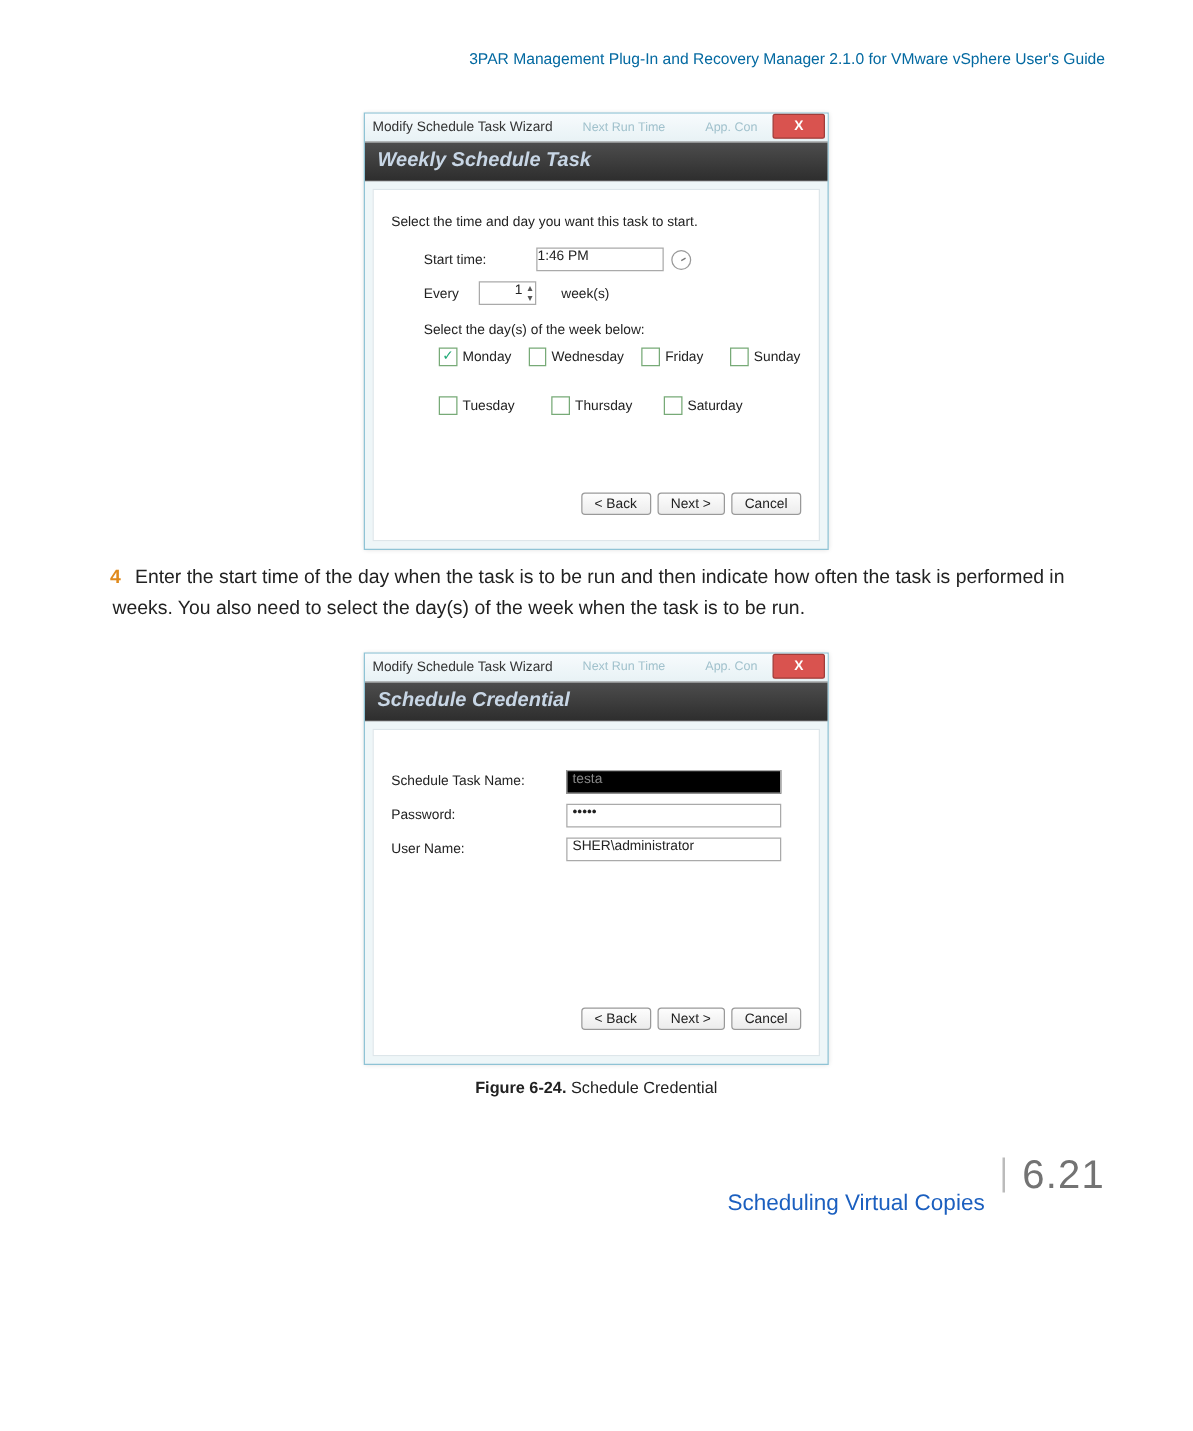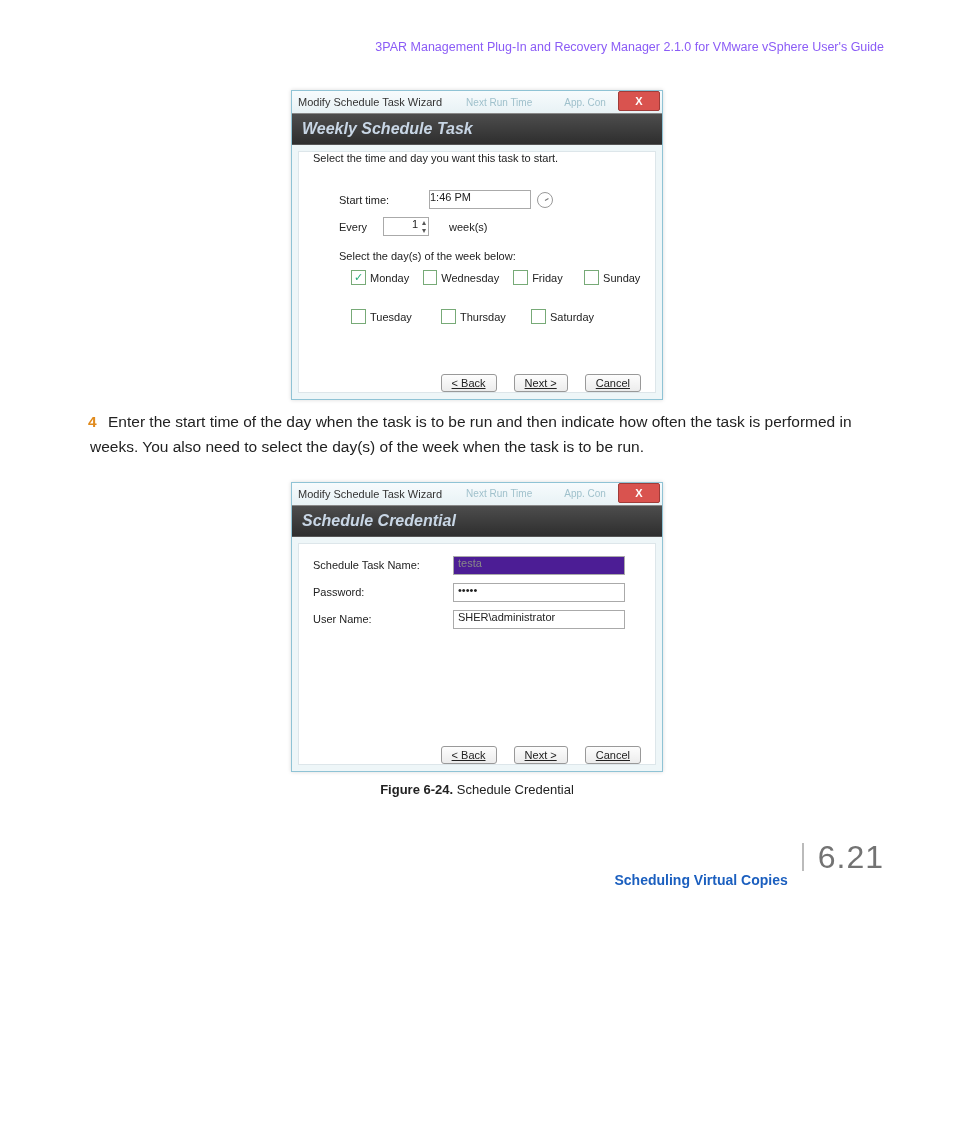--- a/index.html
+++ b/index.html
@@ -10,21 +10,21 @@
     color: #222;
     width: 954px;
   }
   .page {
     padding: 40px 80px 30px 80px;
     box-sizing: border-box;
   }
   .header {
     text-align: right;
     font-size: 12.5px;
-    color: #8b5cf6;
+    color: #0369a1;
     margin-bottom: 36px;
     margin-right: -10px;
   }
   .dialog {
     width: 370px;
     margin: 0 auto 10px auto;
     border: 1px solid rgba(0,120,160,0.4);
     background: #eef6f8;
     box-shadow: 0 0 4px rgba(0,0,0,0.15);
   }
@@ -63,21 +63,21 @@
     font-weight: bold;
     font-style: italic;
     font-size: 16px;
     padding: 6px 10px;
     border-top: 1px solid #888;
     border-bottom: 1px solid #555;
   }
   .dialog-body {
     background: #fff;
     margin: 6px;
-    padding: 0 14px;
+    padding: 20px 14px;
     border: 1px solid #dde6ea;
     font-size: 11px;
     color: #222;
     min-height: 220px;
     position: relative;
     display: flex;
     flex-direction: column;
   }
   .dialog-body-content {
     flex: 1;
@@ -94,21 +94,21 @@
   .num-input, .time-input, .text-input {
     border: 1px solid #aaa;
     background: #fff;
     height: 17px;
     font-size: 11px;
     text-align: center;
   }
   .time-input { width: 88px; text-align: left; padding-right: 12px; position: relative; }
   .num-input { width: 34px; text-align: right; padding-right: 10px; }
   .text-input { width: 166px; text-align: left; padding-left: 4px; }
-  .text-input.ro { color: #888; background:#4c1d95; }
+  .text-input.ro { color: #888; background:#000000; }
   .spinner {
     display:inline-block;
     width:10px;
     margin-left:-10px;
     font-size:8px;
     line-height:8px;
     color:#555;
     text-align:center;
     vertical-align:middle;
   }
@@ -158,22 +158,21 @@
     text-align: right;
     margin-top: 8px;
   }
   .wbtn {
     display:inline-block;
     border:1px solid #999;
     background: linear-gradient(#fdfdfd,#ececec);
     font-size:11px;
     padding: 2px 10px;
     border-radius:3px;
-    margin-left:14px;
-    text-decoration:underline;
+    margin-left:2px;
   }
   .figcap {
     text-align: center;
     font-size: 13px;
     color: #222;
     margin: 8px 0 30px 0;
   }
   .figcap b { font-weight: bold; }
   ol.steps {
     list-style: none;
@@ -203,22 +202,22 @@
   .footer {
     display: flex;
     justify-content: flex-end;
     align-items: center;
     margin-top: 10px;
     gap: 14px;
     margin-right: -10px;
   }
   .footer .label {
     color: #1b5fbf;
-    font-weight: bold;
-    font-size: 14px;
+    font-weight: normal;
+    font-size: 18px;
     margin-top: 45px;
   }
   .footer .sep {
     width: 2px;
     height: 28px;
     background: #bbb;
   }
   .footer .pagenum {
     font-size: 32px;
     color: #737373;
@@ -236,21 +235,21 @@
     <div class="dialog-titlebar">
       <span>Modify Schedule Task Wizard</span>
       <span class="titlebar-faint">Next Run Time</span>
       <span class="titlebar-faint" style="margin-left:32px">App. Con</span>
       <div class="close-btn">X</div>
     </div>
     <div class="dialog-banner">Weekly Schedule Task</div>
     <div class="dialog-body" style="min-height:240px;">
       <div class="dialog-body-content">
         <div>Select the time and day you want this task to start.</div>
-        <div style="margin-left:26px; margin-top:26px;">
+        <div style="margin-left:26px; margin-top:14px;">
           <div class="row">
             <span class="row-label">Start time:</span>
             <span class="time-input">1:46 PM</span>
             <span class="spinner">▴<br>▾</span>
             <span class="clock-icon"></span>
           </div>
           <div class="row">
             <span style="width:44px">Every</span>
             <span class="num-input">1</span>
             <span class="spinner">▴<br>▾</span>

